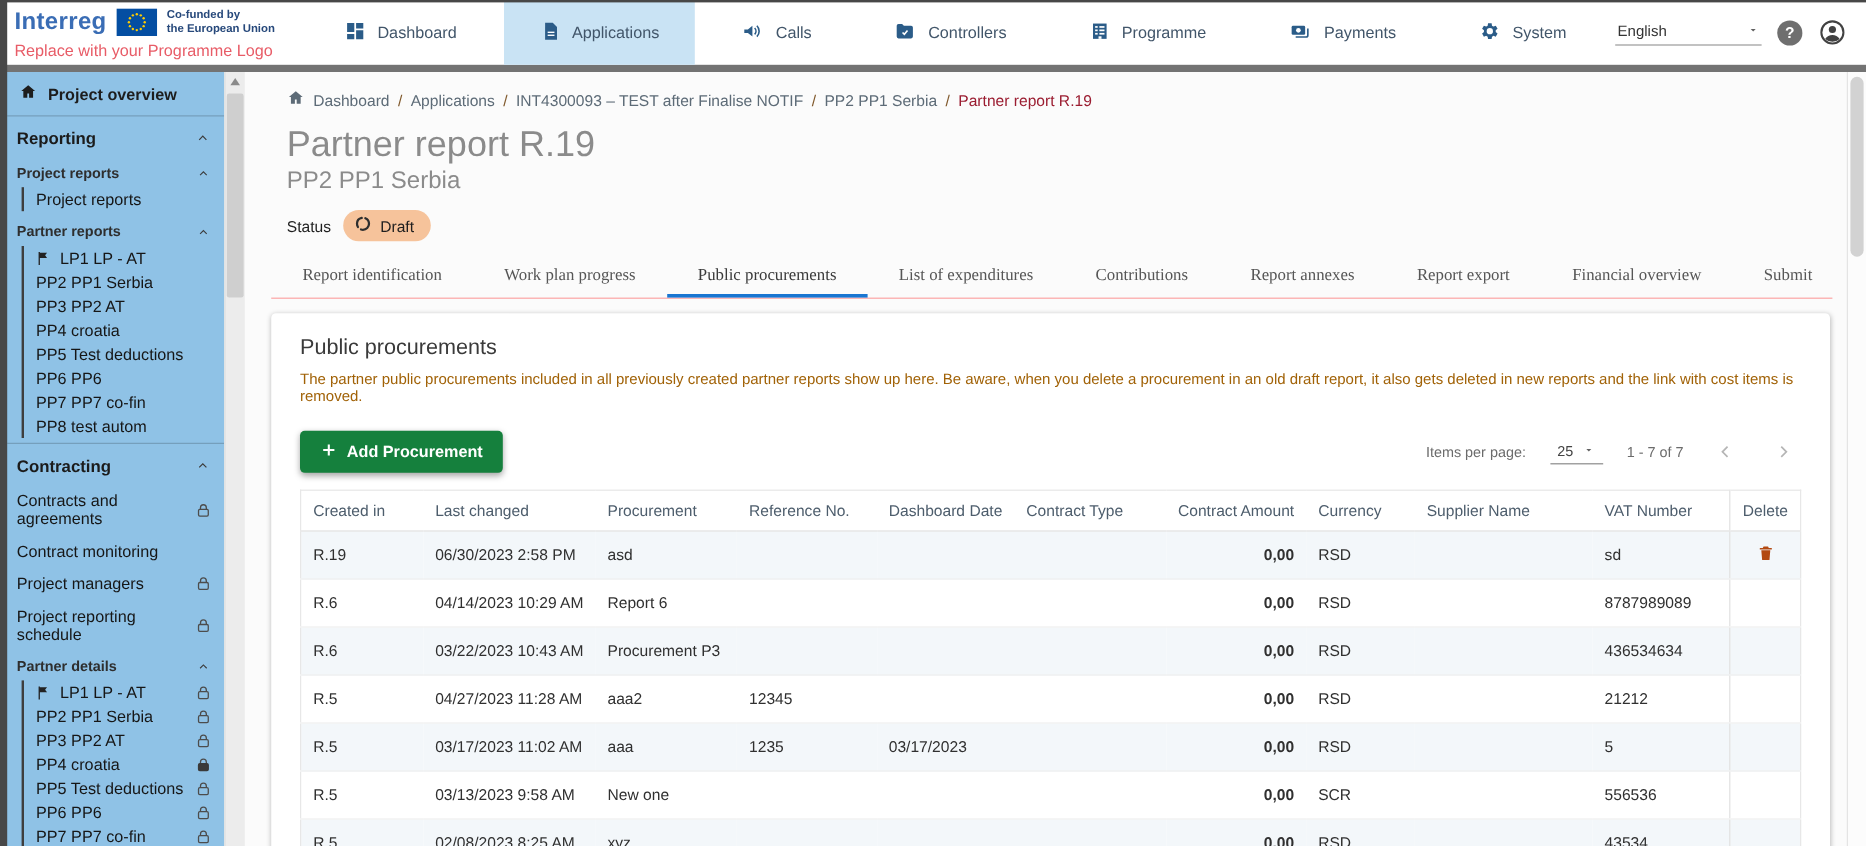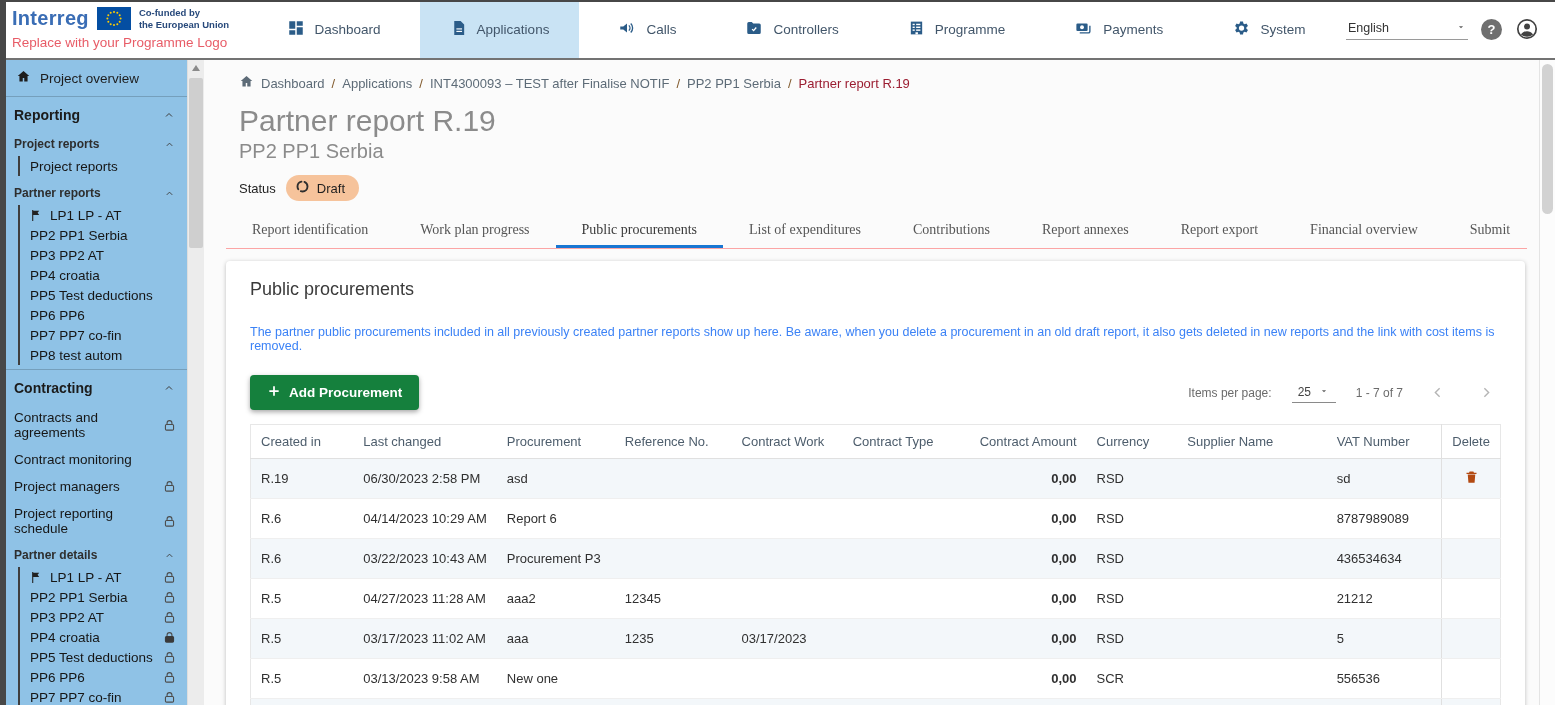--- a/index.html
+++ b/index.html
@@ -2,42 +2,42 @@
 <html><head>
 <meta charset="utf-8">
 <style>
   * { margin:0; padding:0; box-sizing:border-box; }
   html,body { width:1555px; height:705px; overflow:hidden; background:#fff;
     font-family:"Liberation Sans","DejaVu Sans",sans-serif; }
   .frame-top{position:absolute;top:0;left:0;width:1555px;height:2px;background:#474747;z-index:90;}
   .frame-left{position:absolute;top:0;left:0;width:6px;height:705px;background:#474747;z-index:90;}
 
   
-  .navbar{height:60px;display:flex;align-items:stretch;background:#fff;border-bottom:2px solid #737373;position:relative;z-index:5;}
+  .navbar{height:60px;display:flex;align-items:stretch;background:#fff;border-bottom:6px solid #737373;position:relative;z-index:5;}
   .logo-block{width:252px;padding:7px 8px 4px 12px;flex:none;}
   .logo-row{display:flex;align-items:center;gap:8px;}
   .brand{color:#3a6db5;font-size:20px;font-weight:bold;letter-spacing:.3px;}
   .eu-flag{flex:none;display:inline-flex;}
   .cofunded{font-size:9.5px;font-weight:bold;color:#27497b;line-height:1.2;}
   .replace-text{color:#e85c67;font-size:13.5px;margin-top:5px;white-space:nowrap;}
   .main-nav{flex:1;display:flex;align-items:stretch;justify-content:space-around;}
   .nav-item{display:flex;align-items:center;gap:10px;padding:0 30px;font-size:13.5px;color:#42566a;cursor:pointer;}
   .nav-item svg{flex:none;}
   .nav-item.active{background:#c9e3f4;}
   .nav-right{display:flex;align-items:center;gap:13px;padding:0 16px 0 6px;flex:none;}
   .lang-select{width:122px;border-bottom:1px solid #9a9a9a;font-size:12.5px;color:#333;display:flex;justify-content:space-between;align-items:center;padding:2px 2px 4px 2px;cursor:pointer;}
   .help-circle{width:21px;height:21px;border-radius:50%;background:#6f6f6f;color:#fff;font-size:13px;font-weight:bold;display:flex;align-items:center;justify-content:center;cursor:pointer;}
   .account{display:flex;cursor:pointer;}
 
   
   .below{display:flex;height:645px;align-items:stretch;}
 
   
   .sidebar{width:187px;flex:none;background:#8fc2e6;color:#1d1d1d;overflow:hidden;padding-left:6px;}
-  .side-overview{display:flex;align-items:center;gap:9px;padding:9px 10px;font-size:13.5px;border-bottom:1px solid rgba(0,0,0,.18);cursor:pointer;}
+  .side-overview{display:flex;align-items:center;gap:9px;padding:9px 10px;font-size:13.5px;border-bottom:1px solid rgba(0,0,0,.18);cursor:pointer;font-weight:bold;}
   .side-section-title{display:flex;justify-content:space-between;align-items:center;padding:10px 12px 8px 8px;font-size:14px;font-weight:bold;color:#1b1b1b;cursor:pointer;}
   .side-subheader{display:flex;justify-content:space-between;align-items:center;padding:6px 12px 3px 8px;font-size:12px;font-weight:bold;color:#2e2e2e;cursor:pointer;}
   .side-group{margin:2px 0 4px 12px;border-left:2px solid #3e3e3e;padding-left:10px;}
   .side-link{display:flex;align-items:center;gap:6px;padding:2.5px 10px 2.5px 0;font-size:13.5px;color:#161616;cursor:pointer;}
   .side-link .lbl{flex:1;white-space:nowrap;overflow:hidden;}
   .side-plain{display:flex;align-items:center;gap:6px;padding:6px 10px 6px 8px;font-size:13.5px;color:#161616;cursor:pointer;}
   .side-plain .lbl{flex:1;}
   .leadicon{display:none;width:14px;}
   .leadicon.show{display:inline-flex;}
   .lock{display:none;width:14px;}
@@ -65,21 +65,21 @@
   .status-badge{display:flex;align-items:center;gap:7px;background:#f6c39b;border-radius:16px;padding:4px 14px 4px 9px;font-size:13px;color:#1f1f1f;}
 
   
   .tabs{display:flex;border-bottom:1px solid #fca5a5;margin-top:10px;font-family:Liberation Serif, serif;}
   .tab{padding:11px 26px 10px;font-size:14px;color:#565656;cursor:pointer;white-space:nowrap;}
   .tab.active{color:#3a3a3a;padding-bottom:7px;border-bottom:3px solid #1976d2;}
 
   
   .card{background:#fff;border-radius:4px;box-shadow:0 1px 4px rgba(0,0,0,.25);margin:12px 2px 0 0;padding:18px 24px 14px;}
   .card-title{font-size:18px;font-weight:400;color:#3a3a3a;}
-  .card-desc{font-size:12.5px;color:#3b82f6;margin-top:25px;}
+  .card-desc{font-size:12.5px;color:#a16207;margin-top:9px;}
   .actions-row{display:flex;justify-content:space-between;align-items:center;margin-top:22px;}
   .add-btn{display:flex;align-items:center;gap:8px;background:#15803d;color:#fff;font-size:13.5px;font-weight:bold;border:none;border-radius:4px;padding:9px 17px;box-shadow:0 2px 5px rgba(0,0,0,.35);cursor:pointer;font-family:inherit;}
   .pagination{display:flex;align-items:center;gap:20px;font-size:12px;color:#6b6b6b;}
   .page-size{display:flex;align-items:center;gap:8px;border-bottom:1px solid #8a8a8a;padding:2px 3px 3px 6px;min-width:44px;cursor:pointer;color:#444;}
   .pg-range{white-space:nowrap;}
   .pg-btn{display:inline-flex;padding:0 6px;cursor:default;}
 
   
   table.proc{width:100%;border-collapse:collapse;margin-top:14px;border:1px solid #e7e7e7;}
   .proc th{font-weight:400;text-align:left;font-size:13px;color:#4d5d6c;padding:9px 10px;white-space:nowrap;border-bottom:1px solid #e0e0e0;}
@@ -545,21 +545,21 @@
         </div>
       </div>
 
       <table class="proc">
         <thead>
           <tr>
             <th class="c-created">Created in</th>
             <th class="c-changed">Last changed</th>
             <th class="c-proc">Procurement</th>
             <th class="c-ref">Reference No.</th>
-            <th class="c-date">Contract Work</th>
+            <th class="c-date">Dashboard Date</th>
             <th class="c-type">Contract Type</th>
             <th class="c-amount">Contract Amount</th>
             <th class="c-curr">Currency</th>
             <th class="c-supp">Supplier Name</th>
             <th class="c-vat">VAT Number</th>
             <th class="c-delete">Delete</th>
           </tr>
         </thead>
         <tbody>
 

